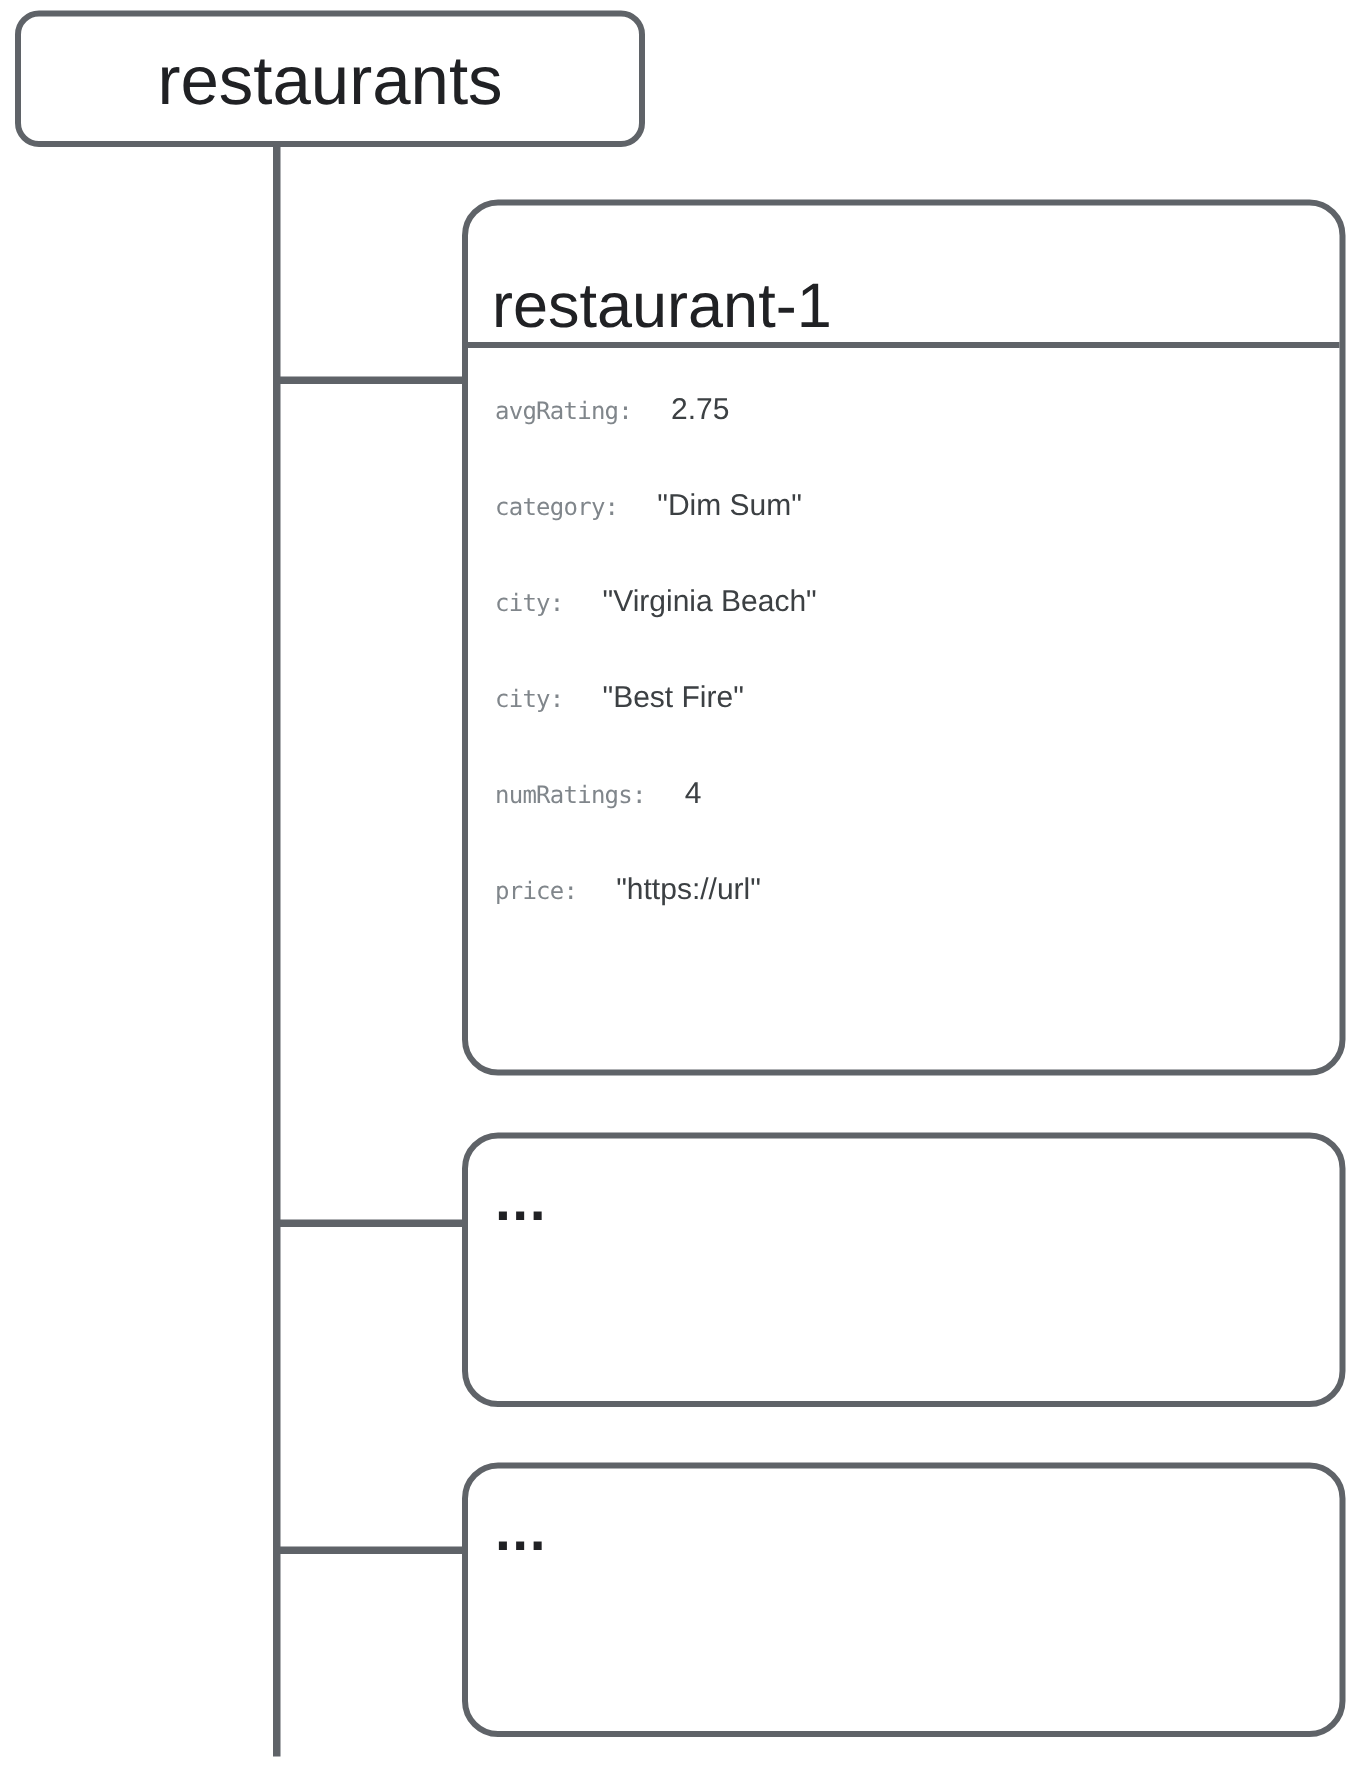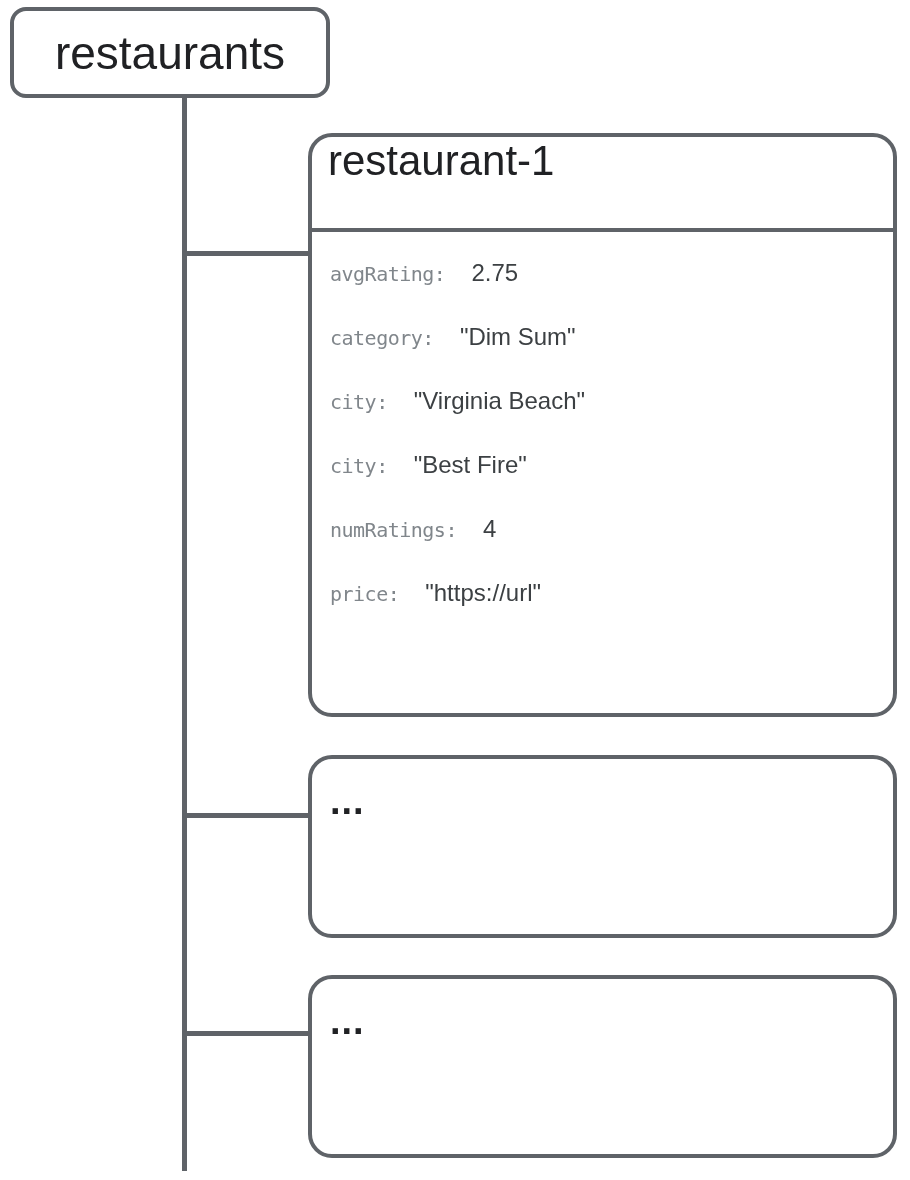--- a/index.html
+++ b/index.html
@@ -23,21 +23,21 @@
   }
   .node {
     position: absolute;
     box-sizing: border-box;
     border: 4px solid var(--line);
     background: var(--background);
   }
   .root-node {
     left: 10px;
     top: 7px;
-    width: 320px;
+    width: 420px;
     height: 91px;
     border-radius: 16px;
     display: flex;
     align-items: center;
     justify-content: center;
     font-size: 46px;
     color: var(--title-text);
   }
   .line {
     position: absolute;
@@ -63,44 +63,44 @@
     border-radius: 24px;
   }
   .card-1 { top: 133px; height: 584px; }
   .card-2 { top: 755px; height: 183px; }
   .card-3 { top: 975px; height: 183px; }
   .card-header {
     box-sizing: border-box;
     height: 95px;
     border-bottom: 4px solid var(--line);
     display: flex;
-    align-items: flex-start;
+    align-items: flex-end;
     padding: 0 20px 0 16px;
     font-size: 42px;
     color: var(--title-text);
     white-space: nowrap;
     overflow: hidden;
   }
   .card-body {
     padding: 9px 18px 0 18px;
   }
   .field-row {
     height: 64px;
     line-height: 64px;
     white-space: nowrap;
     overflow: hidden;
   }
   .field-key {
     font-family: "DejaVu Sans Mono", monospace;
-    font-size: 20px;
+    font-size: 16px;
     letter-spacing: -0.5px;
     color: var(--field-key);
   }
   .field-value {
-    font-size: 24px;
+    font-size: 20px;
     color: var(--field-value);
     margin-left: 26px;
   }
   .ellipsis-body {
     box-sizing: border-box;
     height: 84px;
     display: flex;
     align-items: center;
     padding: 0 18px;
     font-size: 38px;

